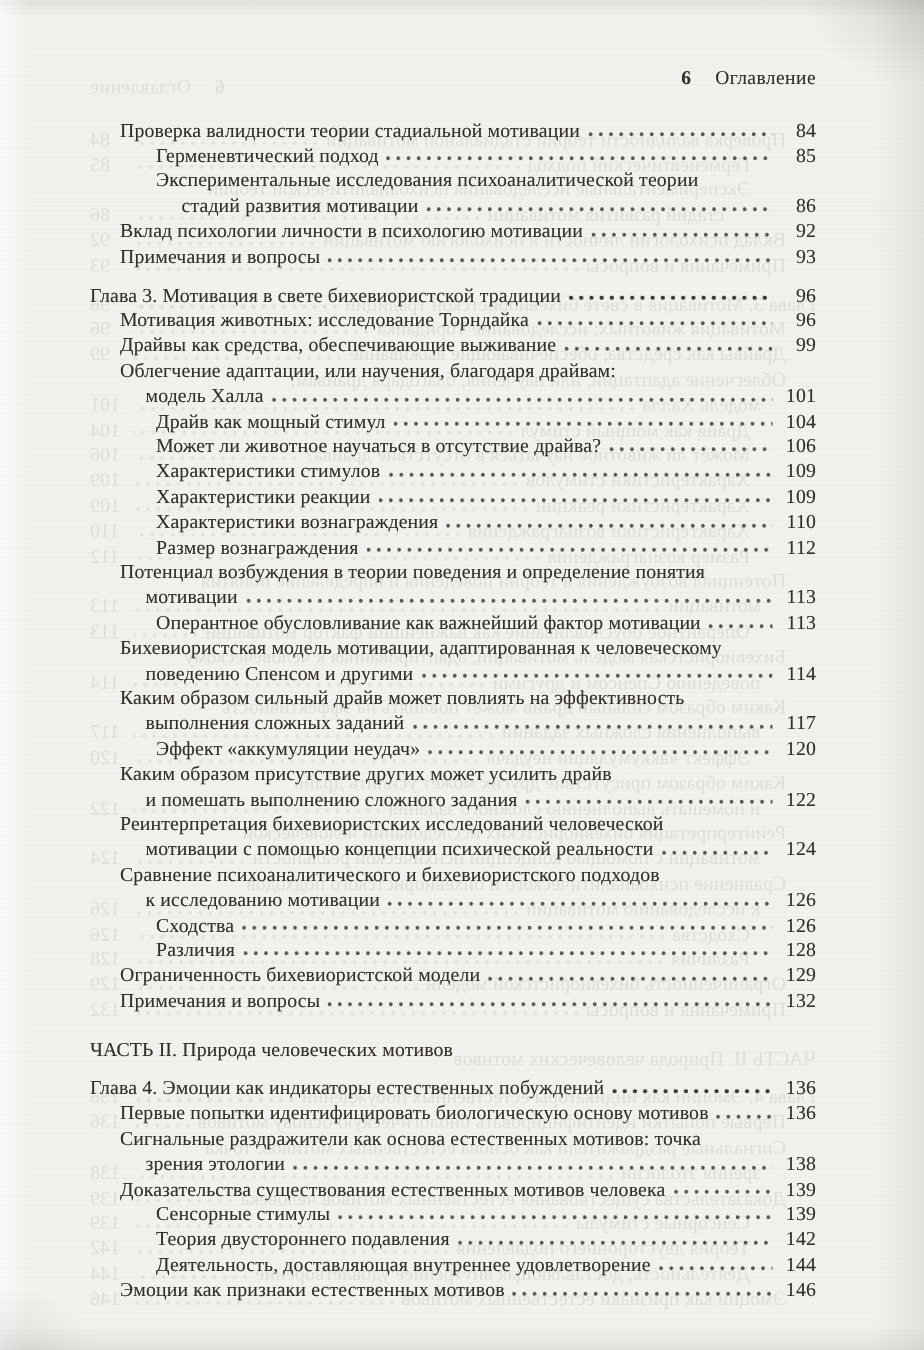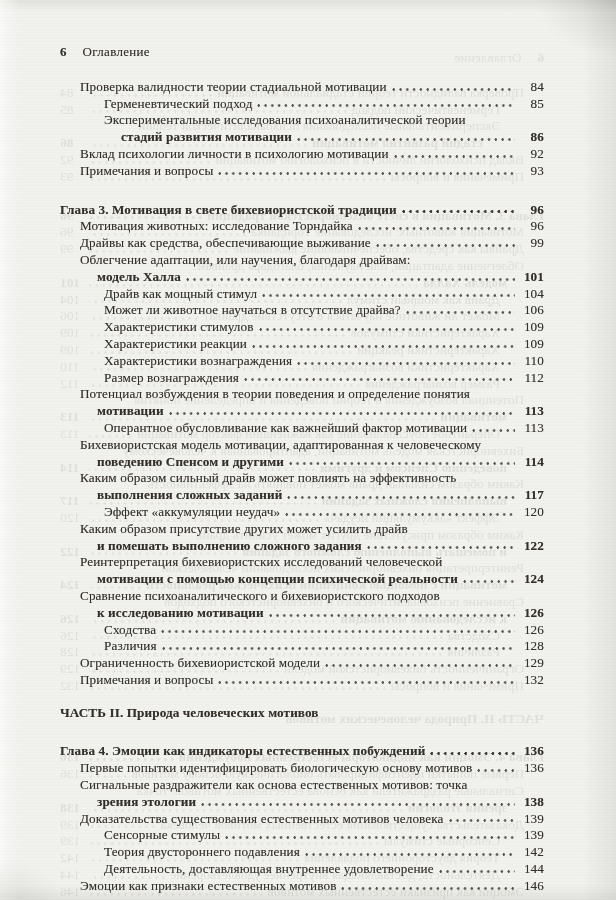--- a/index.html
+++ b/index.html
@@ -34,30 +34,31 @@
   .content.bleed{
     z-index:0;
     transform:scaleX(-1) translateY(6px);
     opacity:.085;
     filter:blur(.5px);
     pointer-events:none;
   }
   .running{
     margin-bottom:18px;
     font-size:13px;
+    text-align:right;
   }
   .running .num{font-weight:bold;margin-right:16px;}
   .running .head{letter-spacing:.3px;}
   .entry{margin:0;}
   .entry.level-1{margin-left:20px;}
   .entry.level-2{margin-left:44px;}
-  .entry.type-chapter{font-weight:bold;margin-top:22px;}
-  .entry.type-part{font-weight:bold;margin-top:16px;}
+  .entry.type-chapter{font-weight:normal;margin-top:9px;}
+  .entry.type-part{font-weight:normal;margin-top:16px;}
   .line{display:flex;align-items:baseline;}
-  .line.cont{margin-left:17px;font-weight:bold;}
+  .line.cont{margin-left:17px;}
   .line .t{white-space:nowrap;}
   .leader{
     flex:1 1 auto;min-width:10px;margin:0 3px 0 5px;align-self:stretch;
     background-image:radial-gradient(circle at 1.7px 50%, rgba(62,57,48,.85) 1.05px, transparent 1.45px);
     background-size:6.8px 5px;
     background-repeat:repeat-x;
     background-position:left bottom 4px;
   }
   .type-chapter .leader{
     background-image:radial-gradient(circle at 1.7px 50%, rgba(52,47,40,.95) 1.2px, transparent 1.6px);

